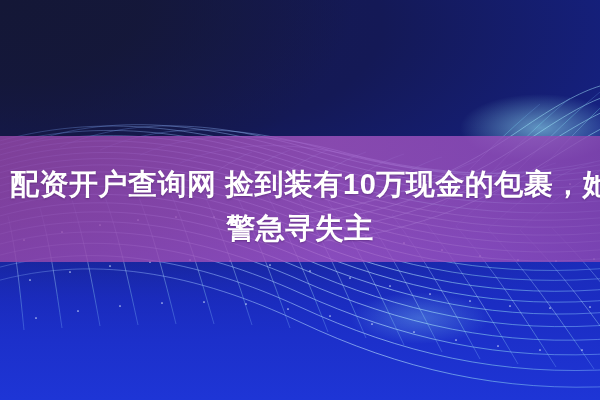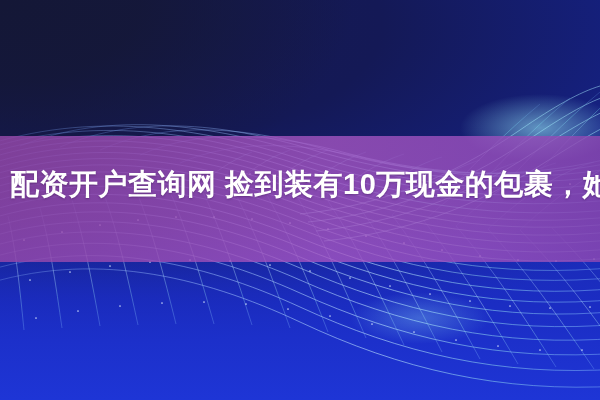--- a/index.html
+++ b/index.html
@@ -248,15 +248,16 @@
         <circle cx="530" cy="188" r="0.85"></circle>
           <circle cx="570" cy="184" r="0.85"></circle>
       </g>
     </svg>
   </div>
 
   <div class="purple-band" style="top:136px; height:126px;"></div>
 
   <div class="headline" style="top:162px;">
     <span>配资开户查询网 捡到装有10万现金的包裹，她报</span>
+    <span class="l2">警急寻失主</span>
   </div>
 
 </div>
 
 </body></html>

